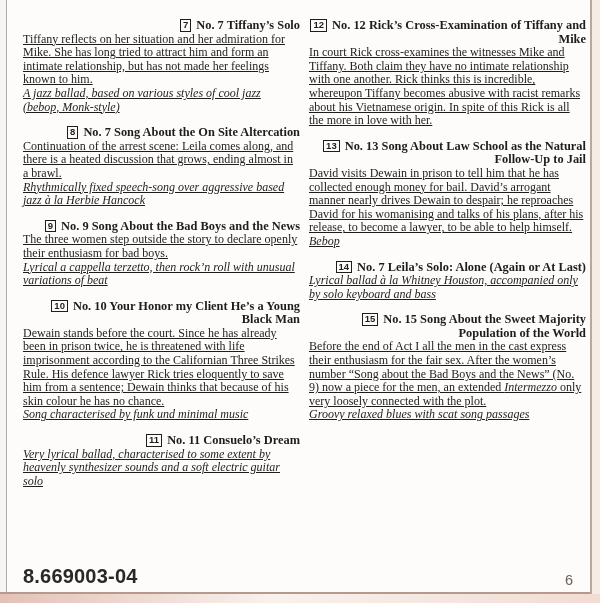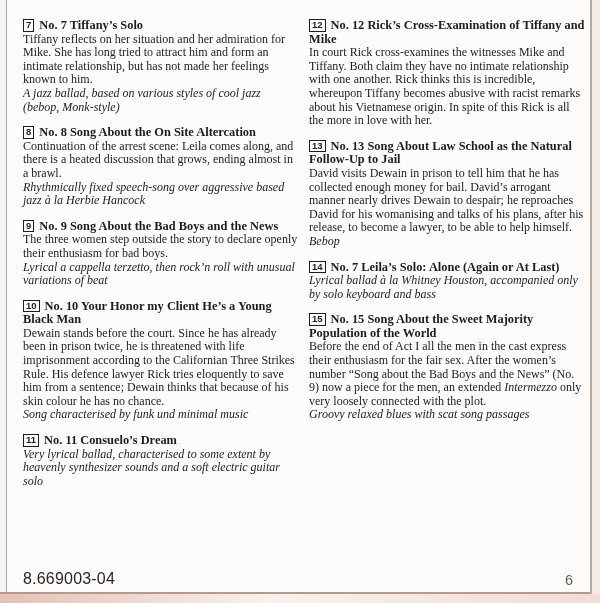--- a/index.html
+++ b/index.html
@@ -37,49 +37,51 @@
   .col { width: 277px; }
 
   .track { margin: 0; }
   .track + .track { margin-top: 12px; }
 
   .track-title {
     margin: 0;
     font-size: 12.4px;
     line-height: 13.6px;
     font-weight: bold;
+    text-align: right;
   }
   .track-num {
     display: inline-block;
     border: 1.2px solid #1d1d1d;
     padding: 0 2px;
     margin-right: 5px;
     font-family: "Liberation Sans", sans-serif;
     font-size: 9.5px;
     line-height: 10.5px;
     font-weight: bold;
     position: relative;
     top: -1px;
     background: #fdfcfa;
   }
   .track-body, .track-style {
     margin: 0;
     font-size: 12px;
     line-height: 13.6px;
+    text-decoration: underline;
   }
   .track-style { font-style: italic; }
   .it { font-style: italic; margin-top: 41px; }
 
   .footer-catalog {
     position: absolute;
     left: 23px;
     bottom: 15px;
     font-family: "Liberation Sans", sans-serif;
-    font-weight: normal;
-    font-size: 16px;
+    font-weight: bold;
+    font-size: 20px;
     letter-spacing: 0.2px;
     color: #2b2724;
   }
   .footer-page {
     position: absolute;
     right: 27px;
     bottom: 15px;
     font-family: "Liberation Sans", sans-serif;
     font-size: 14.5px;
     color: #6a6057;
@@ -92,21 +94,21 @@
 
   <div class="columns">
     <div class="col">
   <section class="track">
     <h3 class="track-title"><span class="track-num">7</span><span class="title-text">No. 7 Tiffany’s Solo</span></h3>
     <p class="track-body"><span>Tiffany reflects on her situation and her admiration for Mike. She has long tried to attract him and form an intimate relationship, but has not made her feelings known to him.</span></p>
     <p class="track-style">A jazz ballad, based on various styles of cool jazz (bebop, Monk-style)</p>
   </section>
 
   <section class="track">
-    <h3 class="track-title"><span class="track-num">8</span><span class="title-text">No. 8 Song About the On Site Altercation</span></h3>
+    <h3 class="track-title"><span class="track-num">8</span><span class="title-text">No. 7 Song About the On Site Altercation</span></h3>
     <p class="track-body"><span>Continuation of the arrest scene: Leila comes along, and there is a heated discussion that grows, ending almost in a brawl.</span></p>
     <p class="track-style">Rhythmically fixed speech-song over aggressive based jazz à la Herbie Hancock</p>
   </section>
 
   <section class="track">
     <h3 class="track-title"><span class="track-num">9</span><span class="title-text">No. 9 Song About the Bad Boys and the News</span></h3>
     <p class="track-body"><span>The three women step outside the story to declare openly their enthusiasm for bad boys.</span></p>
     <p class="track-style">Lyrical a cappella terzetto, then rock’n roll with unusual variations of beat</p>
   </section>
 

